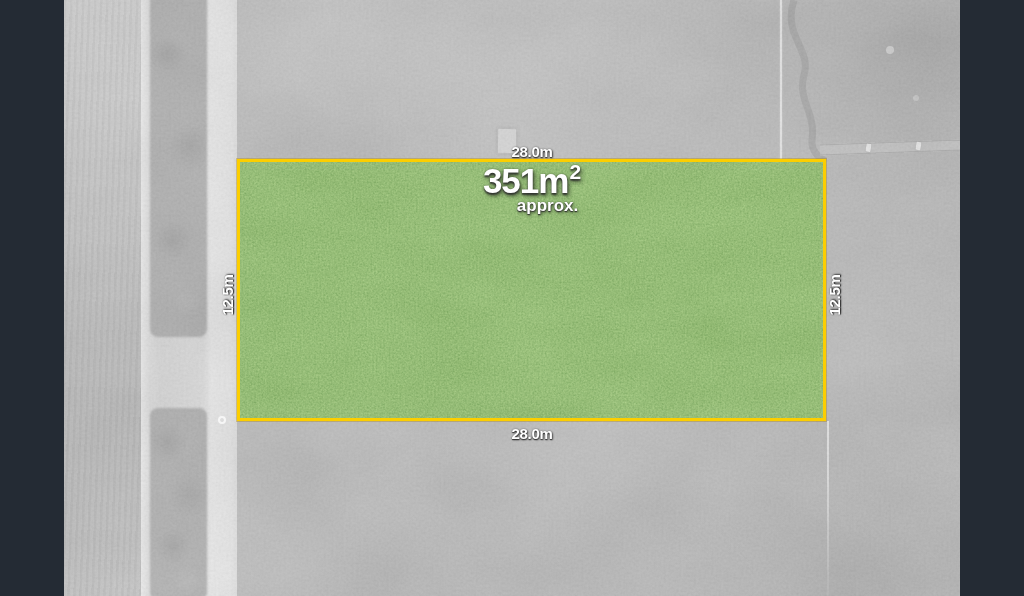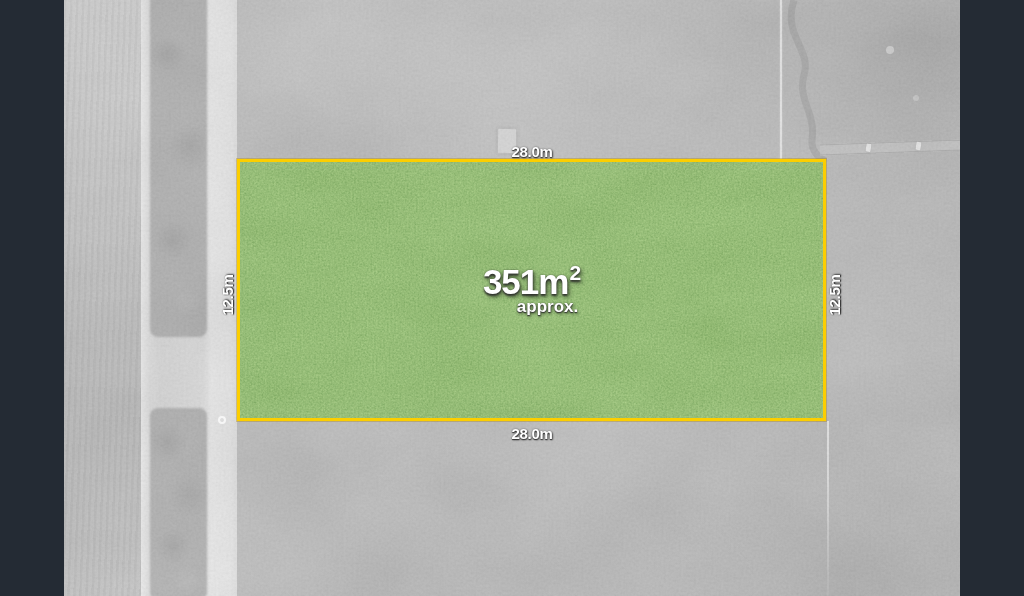--- a/index.html
+++ b/index.html
@@ -88,21 +88,21 @@
   .parcel{
     position:absolute;left:173px;top:159px;width:589px;height:262px;
     box-sizing:border-box;border:3px solid var(--parcel-border);
     box-shadow:0 0 0 1px rgba(170,130,0,0.35);
     background:var(--parcel-fill);
   }
   .grass{position:absolute;left:0;top:0;width:583px;height:256px;}
 
   .area-label{
     position:absolute;inset:0;display:flex;flex-direction:column;
-    align-items:center;justify-content:center;text-align:center;
+    align-items:center;text-align:center;
     color:var(--label-color);
   }
   .area-main{
     font-size:35px;font-weight:bold;line-height:1;letter-spacing:-1px;
     text-shadow:0 2px 2px rgba(45,45,45,0.85), 2px 3px 4px rgba(0,0,0,0.5), 0 0 2px rgba(0,0,0,0.45);
   }
   .area-main sup{font-size:21px;position:relative;top:-1px;margin-left:1px;}
   .area-approx{
     font-size:17px;font-weight:bold;margin-top:-1px;line-height:1.1;
     text-shadow:0 1px 1px rgba(45,45,45,0.9), 1px 2px 3px rgba(0,0,0,0.5), 0 0 2px rgba(0,0,0,0.45);

